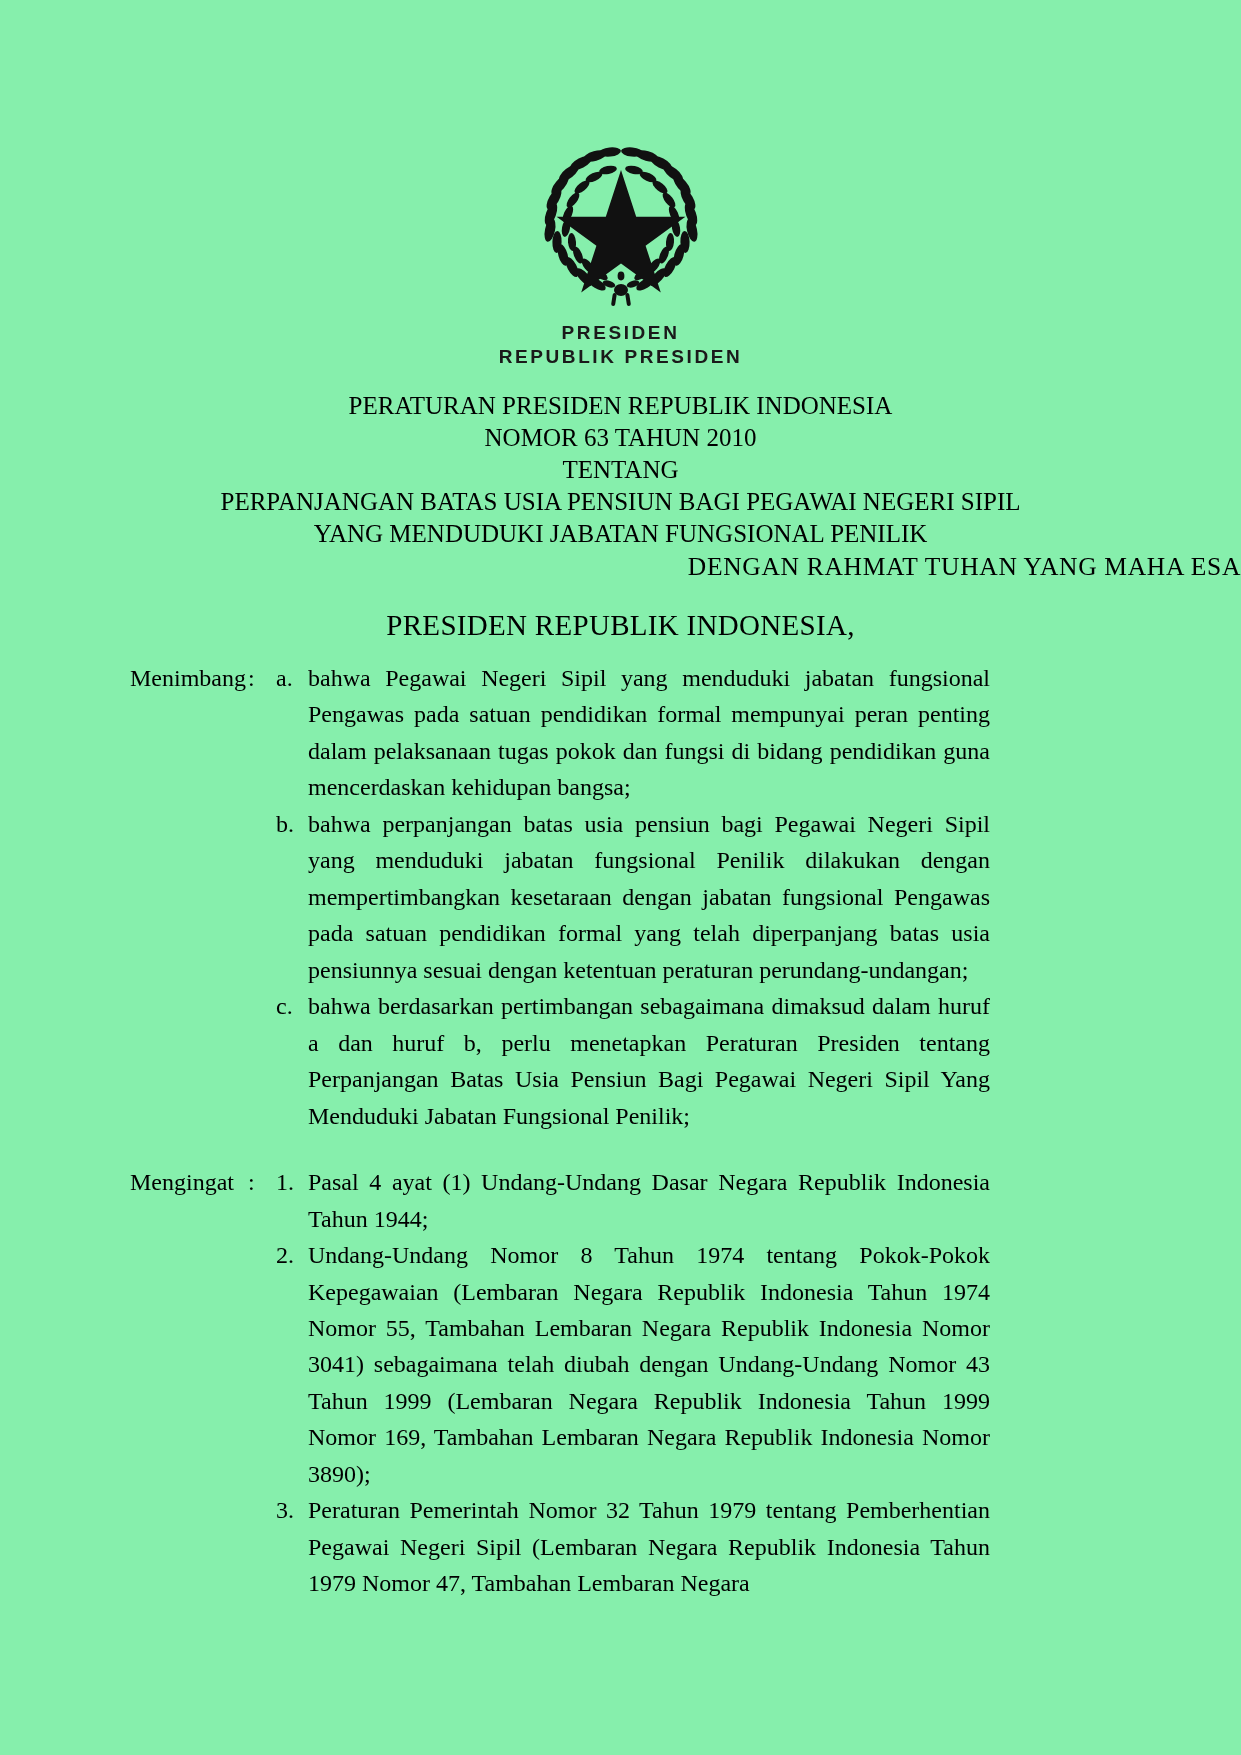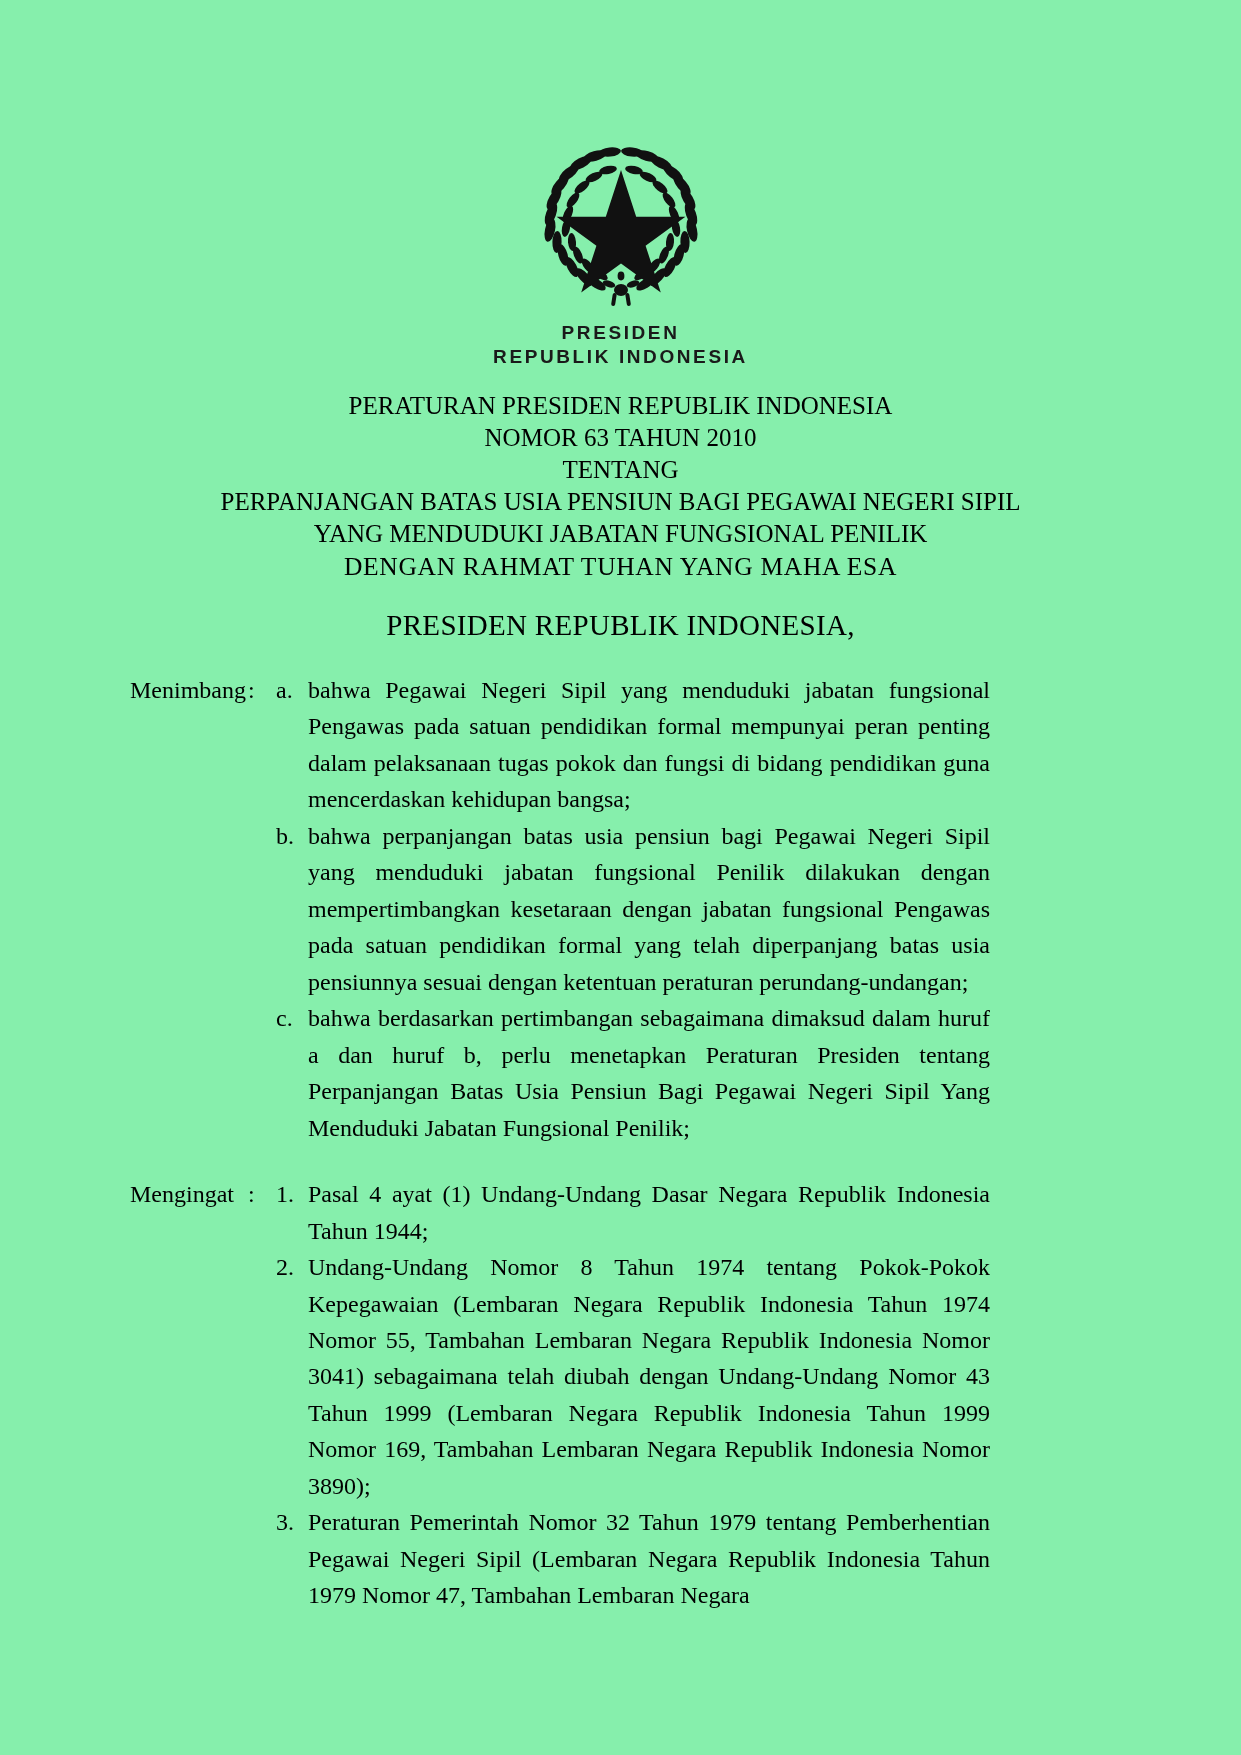--- a/index.html
+++ b/index.html
@@ -51,21 +51,21 @@
     font-size: 25px;
     line-height: 1.28;
   }
   .title-block .tline { white-space: nowrap; }
 
   .blessing {
     position: absolute;
     top: 552px;
     left: 0;
     width: 1241px;
-    text-align: center;
+    text-align: right;
     font-size: 25.5px;
     letter-spacing: 0.7px;
   }
   .issuer {
     position: absolute;
     top: 609px;
     left: 0;
     width: 1241px;
     text-align: center;
     font-size: 29px;
@@ -76,21 +76,21 @@
   .clauses {
     position: absolute;
     top: 660px;
     left: 0;
     width: 1241px;
   }
   .section {
     display: flex;
     align-items: flex-start;
     width: 860px;
-    margin: 12px 0 0 130px;
+    margin: 0 0 0 130px;
   }
   .section.gap-before { margin-top: 30px; }
 
   .sec-label {
     flex: 0 0 auto;
     width: 118px;
     font-size: 24px;
     line-height: 1.52;
   }
   .sec-colon {
@@ -194,21 +194,21 @@
           <rect x="86" y="155" width="4" height="13" rx="2" transform="rotate(9 88 161)"></rect>
           <rect x="100" y="155" width="4" height="13" rx="2" transform="rotate(-9 102 161)"></rect>
           <ellipse cx="95" cy="138" rx="3.4" ry="4.4"></ellipse>
         </g>
 
         <polygon points="95,32 110.2,78.8 159.4,78.8 119.6,107.7 134.8,154.5 95,125.6 55.2,154.5 70.4,107.7 30.6,78.8 79.8,78.8"></polygon>
       </g>
     </svg>
     <div class="emblem-caption">
       <div>PRESIDEN</div>
-      <div>REPUBLIK  INDONESIA</div>
+      <div>REPUBLIK  PRESIDEN</div>
     </div>
   </div>
 
   <div class="title-block">
     <div class="tline">PERATURAN PRESIDEN REPUBLIK INDONESIA</div>
     <div class="tline">NOMOR 63 TAHUN 2010</div>
     <div class="tline">TENTANG</div>
     <div class="tline">PERPANJANGAN BATAS USIA PENSIUN BAGI PEGAWAI NEGERI SIPIL</div>
     <div class="tline">YANG MENDUDUKI JABATAN FUNGSIONAL PENILIK</div>
   </div>

